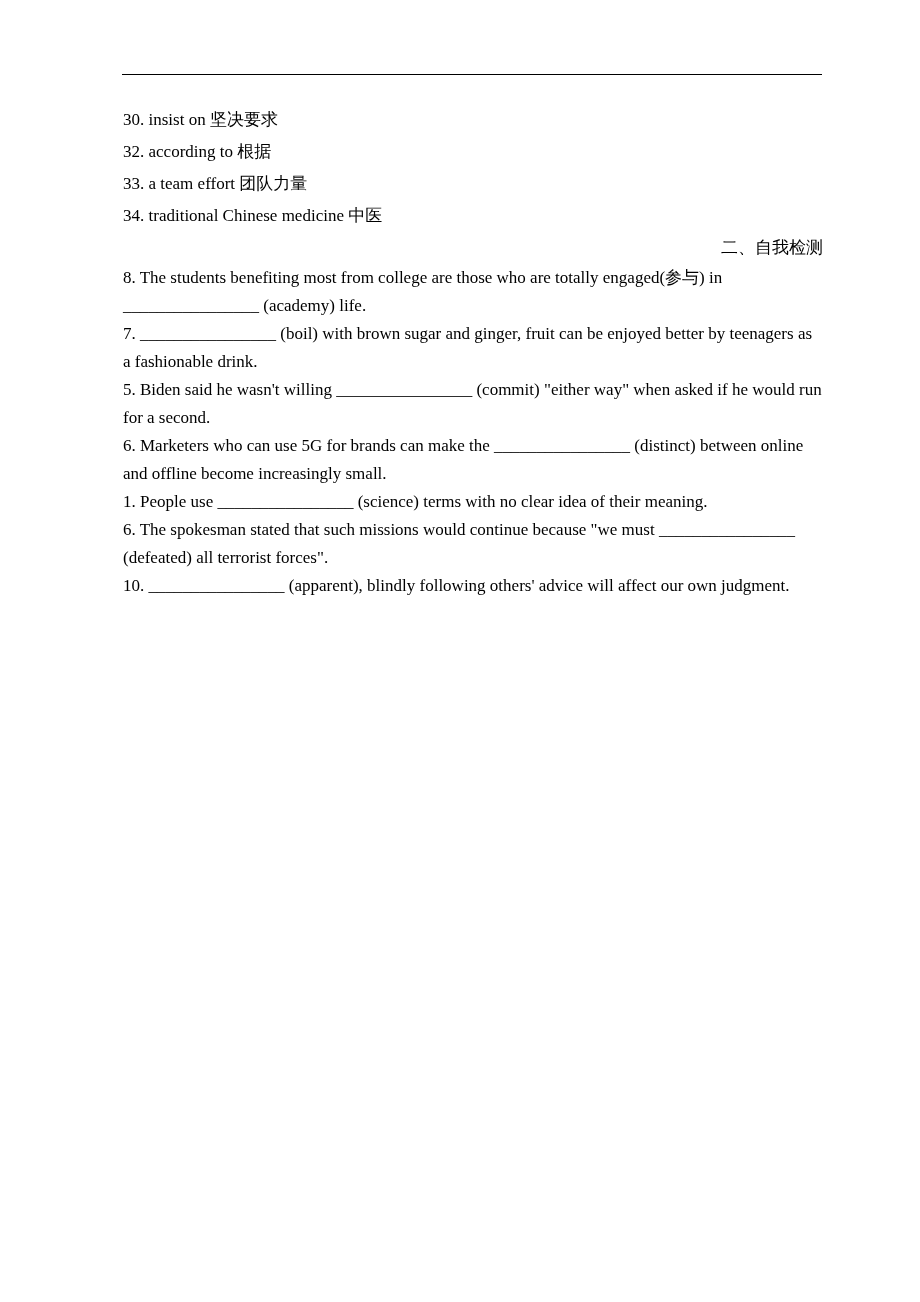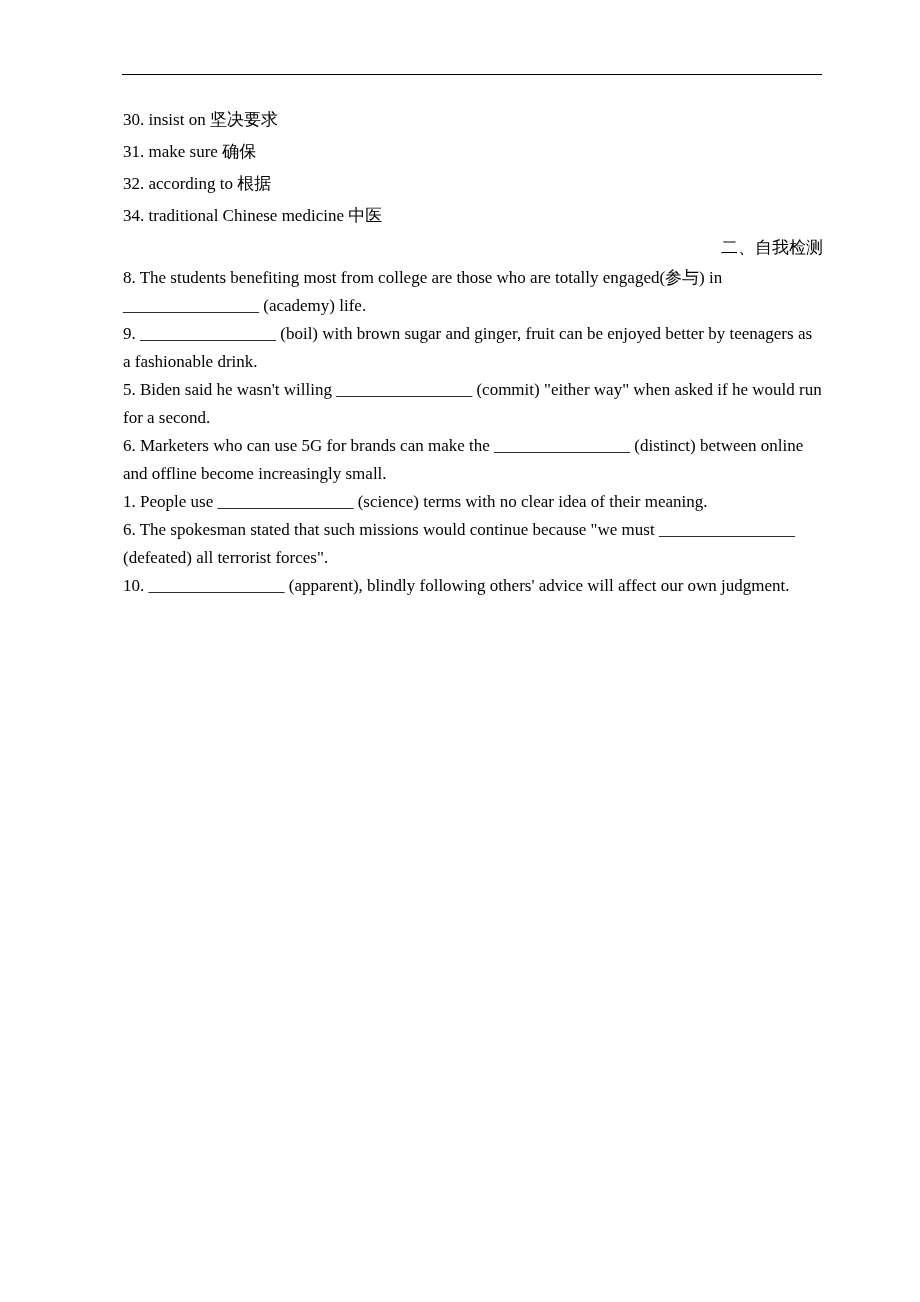--- a/index.html
+++ b/index.html
@@ -59,28 +59,28 @@
 </head>
 <body>
 
 <div class="page">
 
   <hr class="top-rule">
 
   <div class="content">
 
     <p class="vocab">30. insist on 坚决要求</p>
-    <p class="vocab">31. make sure 确保</p>
     <p class="vocab">32. according to 根据</p>
+    <p class="vocab">33. a team effort 团队力量</p>
     <p class="vocab">34. traditional Chinese medicine 中医</p>
 
     <p class="section-heading">二、自我检测</p>
 
     <p class="exercise">8. The students benefiting most from college are those who are totally engaged(参与) in ________________ (academy) life.</p>
-    <p class="exercise">9. ________________ (boil) with brown sugar and ginger, fruit can be enjoyed better by teenagers as a fashionable drink.</p>
+    <p class="exercise">7. ________________ (boil) with brown sugar and ginger, fruit can be enjoyed better by teenagers as a fashionable drink.</p>
     <p class="exercise">5. Biden said he wasn't willing ________________ (commit) "either way" when asked if he would run for a second.</p>
     <p class="exercise">6. Marketers who can use 5G for brands can make the ________________ (distinct) between online and offline become increasingly small.</p>
     <p class="exercise">1. People use ________________ (science) terms with no clear idea of their meaning.</p>
     <p class="exercise">6. The spokesman stated that such missions would continue because "we must ________________ (defeated) all terrorist forces".</p>
     <p class="exercise">10. ________________ (apparent), blindly following others' advice will affect our own judgment.</p>
 
   </div>
 
   <div class="page-number">2</div>
 

